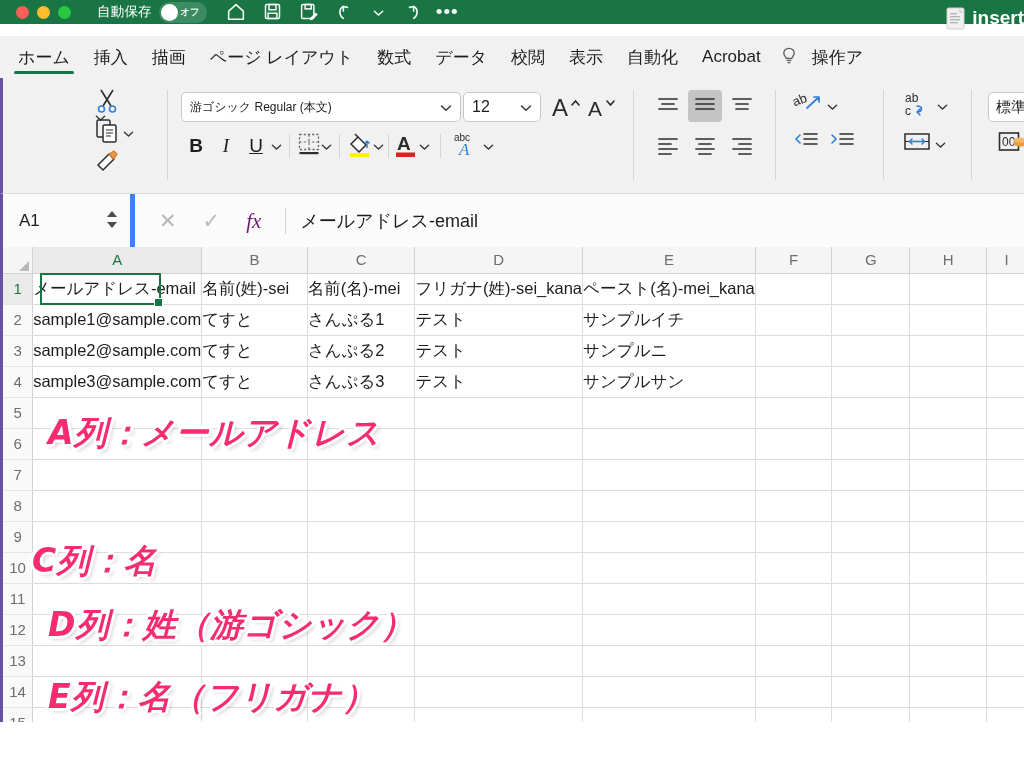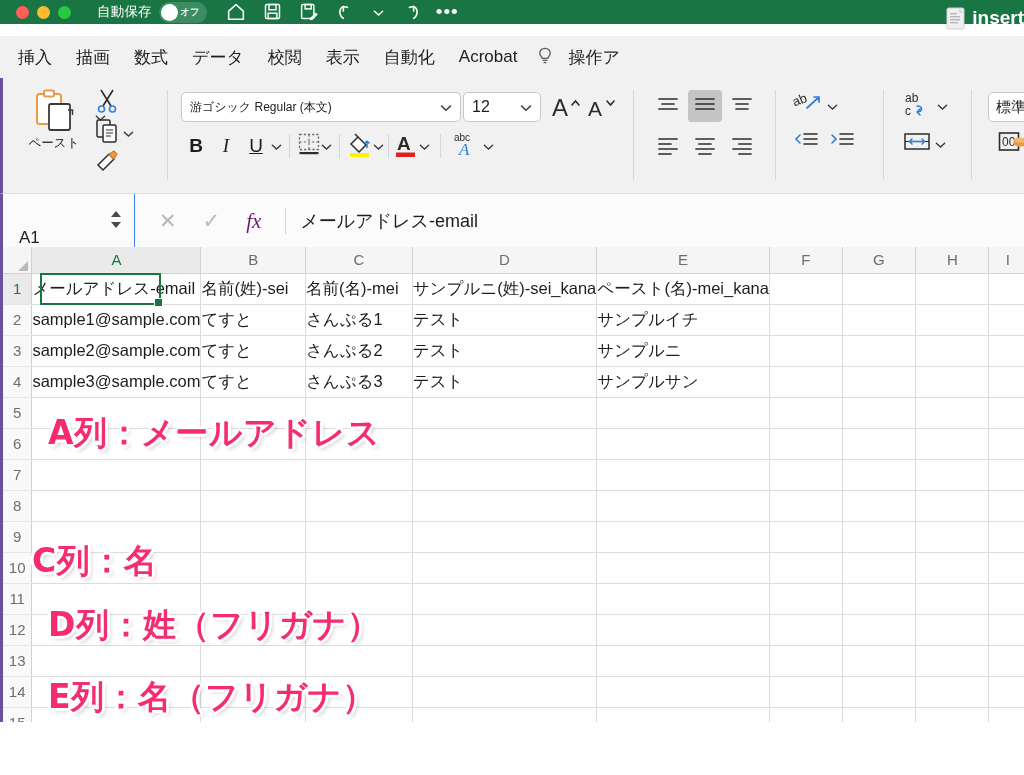--- a/index.html
+++ b/index.html
@@ -124,22 +124,22 @@
   .currency-btn { position:absolute; left:995px; top:52px; }
 
   
   .formulabar {
     position:absolute; left:0; top:193px; width:1024px; height:54px;
     background:#fbfbfb; border-top:1px solid #dcdcdc; border-bottom:1px solid #cfcfcf;
     border-left:3px solid #6b4fa0;
     display:flex; align-items:center;
   }
   .namebox {
-    width:132px; height:54px; display:flex; align-items:flex-end;
-    border-right:1px solid #3b82f6; box-sizing:border-box; padding-left:16px;
+    width:132px; height:54px; display:flex; align-items:center;
+    border-right:5px solid #3b82f6; box-sizing:border-box; padding-left:16px;
     position:relative;
   }
   .namebox .nb-txt { font-size:17px; color:#1d1d1d; }
   .spinner { position:absolute; right:12px; top:16px; display:flex; flex-direction:column; gap:3px; }
   .fb-actions { display:flex; align-items:center; gap:26px; padding:0 24px; }
   .fb-x, .fb-check { font-size:21px; color:#b8b8b8; }
   .fx { font-family:"Liberation Serif", serif; font-style:italic; font-size:21px; color:#701a75; }
   .fb-divider { width:1px; height:26px; background:#d2d2d2; }
   .fb-content { font-size:18px; color:#1d1d1d; padding-left:14px; white-space:nowrap; }
 
@@ -184,21 +184,21 @@
   .a1sel {
     position:absolute; left:37px; top:26px; width:121px; height:32px;
     border:2.5px solid #1a7545; box-sizing:border-box; pointer-events:none;
   }
   .a1sel::after {
     content:""; position:absolute; right:-4px; bottom:-4px;
     width:7px; height:7px; background:#1a7545; border:1px solid #fff;
   }
 
   
-  .annots { position:absolute; left:0; top:247px; width:883px; height:475px; pointer-events:none; }
+  .annots { position:absolute; left:0; top:247px; width:883px; height:475px; pointer-events:none;font-style:italic; }
   .annot {
     position:absolute;
     font-family:"DejaVu Sans", sans-serif;
     font-weight:bold;
     font-size:33px;
     color:#f52d6e;
     white-space:nowrap;
     letter-spacing:.5px;
     text-shadow:
       2px 2px 0 #ffffff, -2px 2px 0 #ffffff, 2px -2px 0 #ffffff, -2px -2px 0 #ffffff,
@@ -278,25 +278,31 @@
               <rect x="4" y="15" width="8" height="1.4"></rect>
             </g>
           </svg>
       </span>
       <span class="fn-txt">insert</span>
     </div>
   </div>
 
   <div class="tabbar">
     <div class="tab-sep"></div>
+    <div class="tab active">
+        <span>ホーム</span>
+      </div>
     <div class="tab">
         <span>挿入</span>
       </div>
     <div class="tab">
         <span>描画</span>
+      </div>
+    <div class="tab">
+        <span>ページ レイアウト</span>
       </div>
     <div class="tab">
         <span>数式</span>
       </div>
     <div class="tab">
         <span>データ</span>
       </div>
     <div class="tab">
         <span>校閲</span>
       </div>
@@ -316,31 +322,20 @@
           <path d="M6.6 15.6 H9.4"></path>
         </svg>
     </span>
     <div class="tab">
         <span>操作ア</span>
       </div>
   </div>
 
   <div class="ribbon">
 
-    <div class="paste-grp">
-      <div class="paste-ico">
-        <svg width="44" height="46" viewBox="0 0 44 46">
-          <rect x="5" y="6" width="24" height="30" rx="2.5" fill="#fff" stroke="#eb9a46" stroke-width="2"></rect>
-          <rect x="12" y="2.5" width="10" height="6" rx="1.5" fill="#fff" stroke="#eb9a46" stroke-width="2"></rect>
-          <rect x="17" y="16" width="21" height="26" rx="2" fill="#fff" stroke="#3a3a3a" stroke-width="1.8"></rect>
-          <path d="M36 22 L40.5 22 L40.5 27" fill="none" stroke="#3a3a3a" stroke-width="1.5"></path>
-        </svg>
-      </div>
-      <div class="paste-lbl">ペースト</div>
-    </div>
     <span style="position:absolute;left:92px;top:30px;">
       <svg width="11" height="8" viewBox="0 0 12 8" fill="none" stroke="#3a3a3a" stroke-width="1.5" stroke-linecap="round">
           <path d="M1.5 2 L6 6.3 L10.5 2"></path>
         </svg>
     </span>
 
     <div class="cut-grp">
       <div class="cut-row">
         <span>
           <svg width="24" height="26" viewBox="0 0 24 26" fill="none" stroke="#2c2c2c" stroke-width="1.6">
@@ -622,21 +617,21 @@
         <th class="colhead" style="width:116px;">G</th>
         <th class="colhead" style="width:116px;">H</th>
         <th class="colhead" style="width:60px;">I</th>
       </tr>
 
       <tr>
         <td class="rowhead sel">1</td>
         <td class="cell">メールアドレス-email</td>
         <td class="cell">名前(姓)-sei</td>
         <td class="cell">名前(名)-mei</td>
-        <td class="cell">サンプルニ(姓)-sei_kana</td>
+        <td class="cell">フリガナ(姓)-sei_kana</td>
         <td class="cell" style="overflow:visible;">ペースト(名)-mei_kana</td>
         <td class="cell"></td>
         <td class="cell"></td>
         <td class="cell"></td>
         <td class="cell"></td>
       </tr>
 
       <tr>
         <td class="rowhead">2</td>
         <td class="cell">sample1@sample.com</td>
@@ -820,17 +815,17 @@
       </tr>
     </tbody>
       </table>
 
     <div class="a1sel"></div>
   </div>
 
   <div class="annots">
     <div class="annot" style="left:48px; top:164px;">A列：メールアドレス</div>
     <div class="annot" style="left:32px; top:292px;">C列：名</div>
-    <div class="annot" style="left:48px; top:356px;">D列：姓（フリガナ）</div>
+    <div class="annot" style="left:48px; top:356px;">D列：姓（游ゴシック）</div>
     <div class="annot" style="left:48px; top:420px;margin-top:8px;">E列：名（フリガナ）</div>
   </div>
 
 </div>
 
 </body></html>

